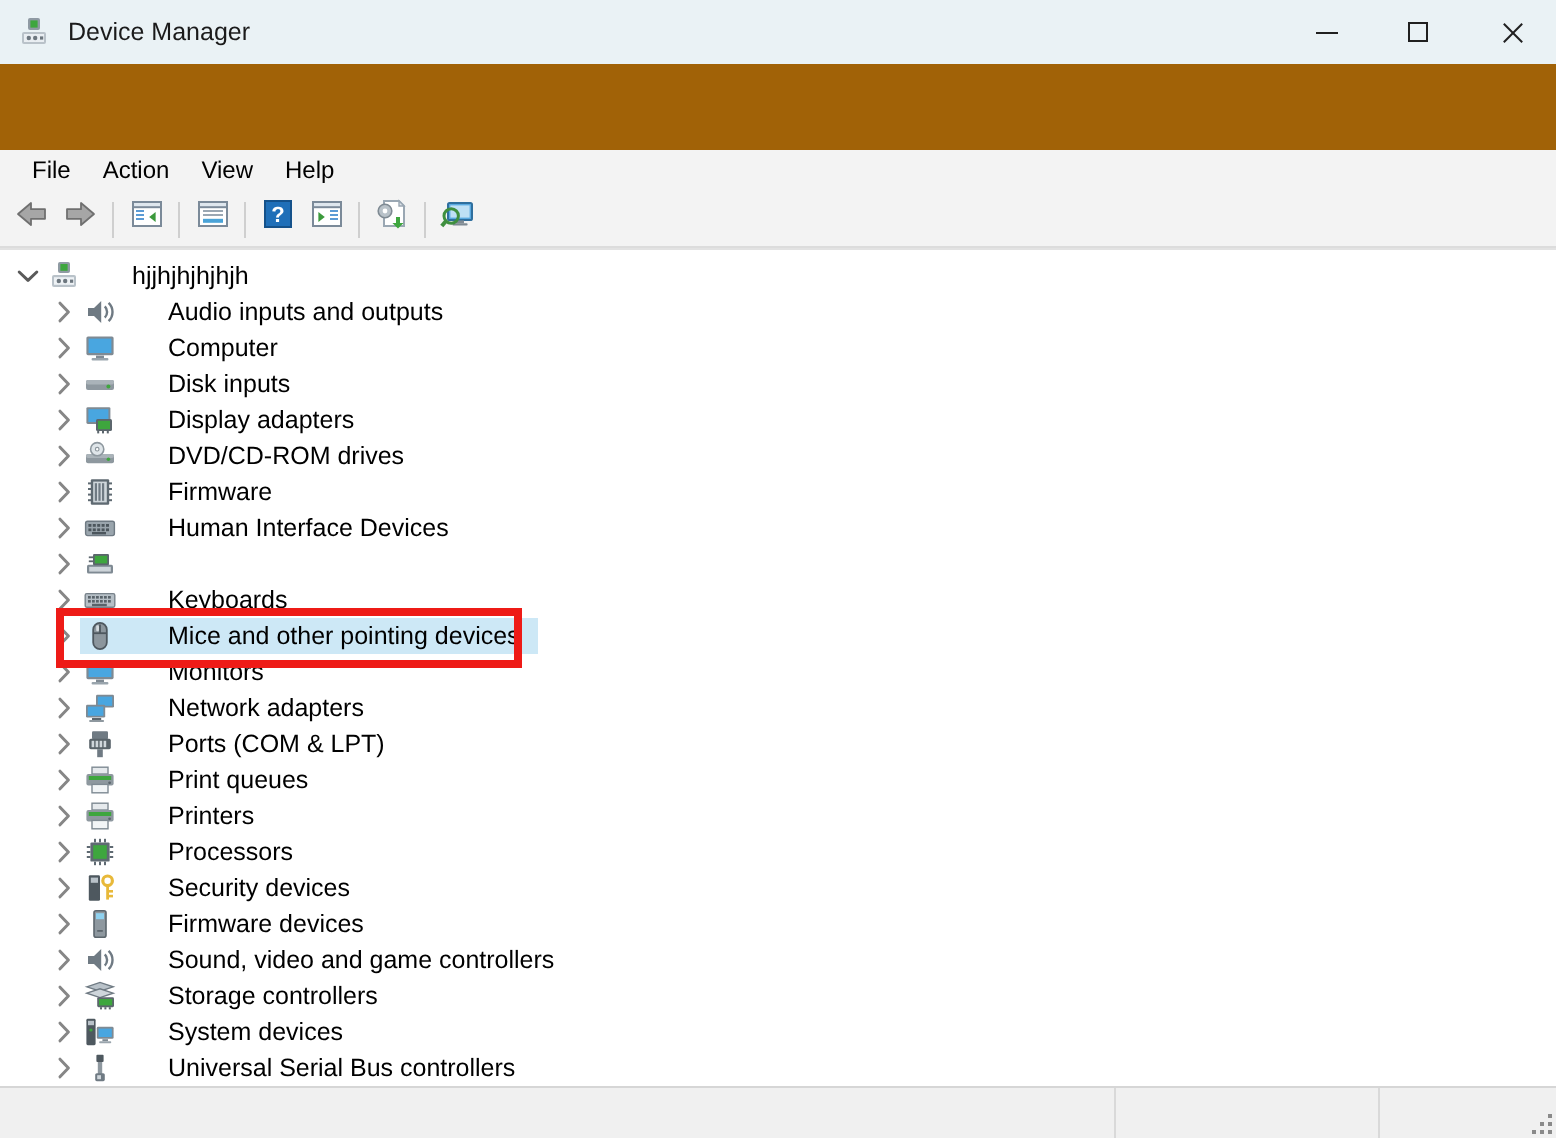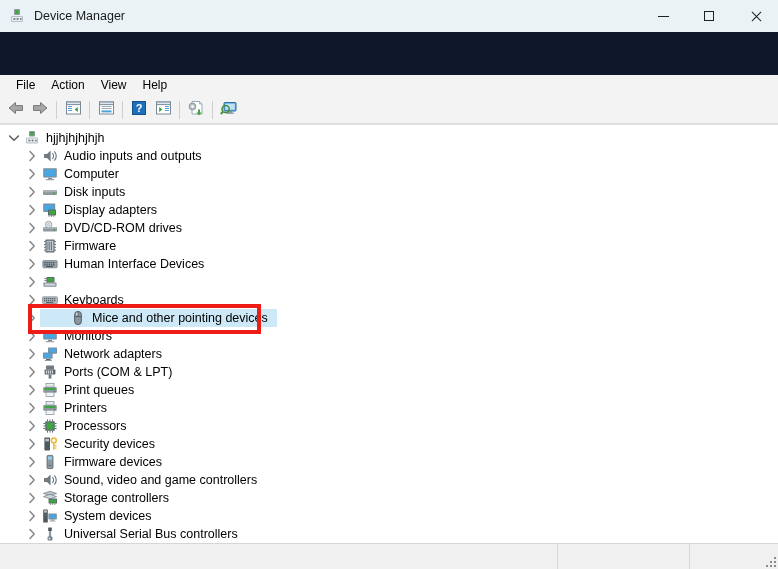--- a/index.html
+++ b/index.html
@@ -12,21 +12,21 @@
     overflow: hidden;
     font-family: "Liberation Sans", sans-serif;
     background: #ffffff;
     -webkit-font-smoothing: antialiased;
   }
 
   .window {
     width: 778px;
     height: 569px;
     position: relative;
-    background: #0f172a;
+    background: #a16207;
     display: flex;
     flex-direction: column;
     box-sizing: border-box;
   }
 
   
   .titlebar {
     height: 32px;
     background: #eaf2f5;
     display: flex;
@@ -189,27 +189,27 @@
   }
   .node-icon svg { display: block; }
 
   .node-label {
     line-height: 16px;
     padding-right: 4px;
   }
 
   .row.selected .sel-wrap {
     background: #cde8f6;
-    padding-left: 28px;
   }
   .sel-wrap {
     display: flex;
     align-items: center;
     height: 18px;
     padding-right: 5px;
+    gap: 20px;
   }
 
   
   .annot-box {
     position: absolute;
     border: 4px solid #ee1b17;
     box-sizing: border-box;
     pointer-events: none;
     z-index: 20;
   }

